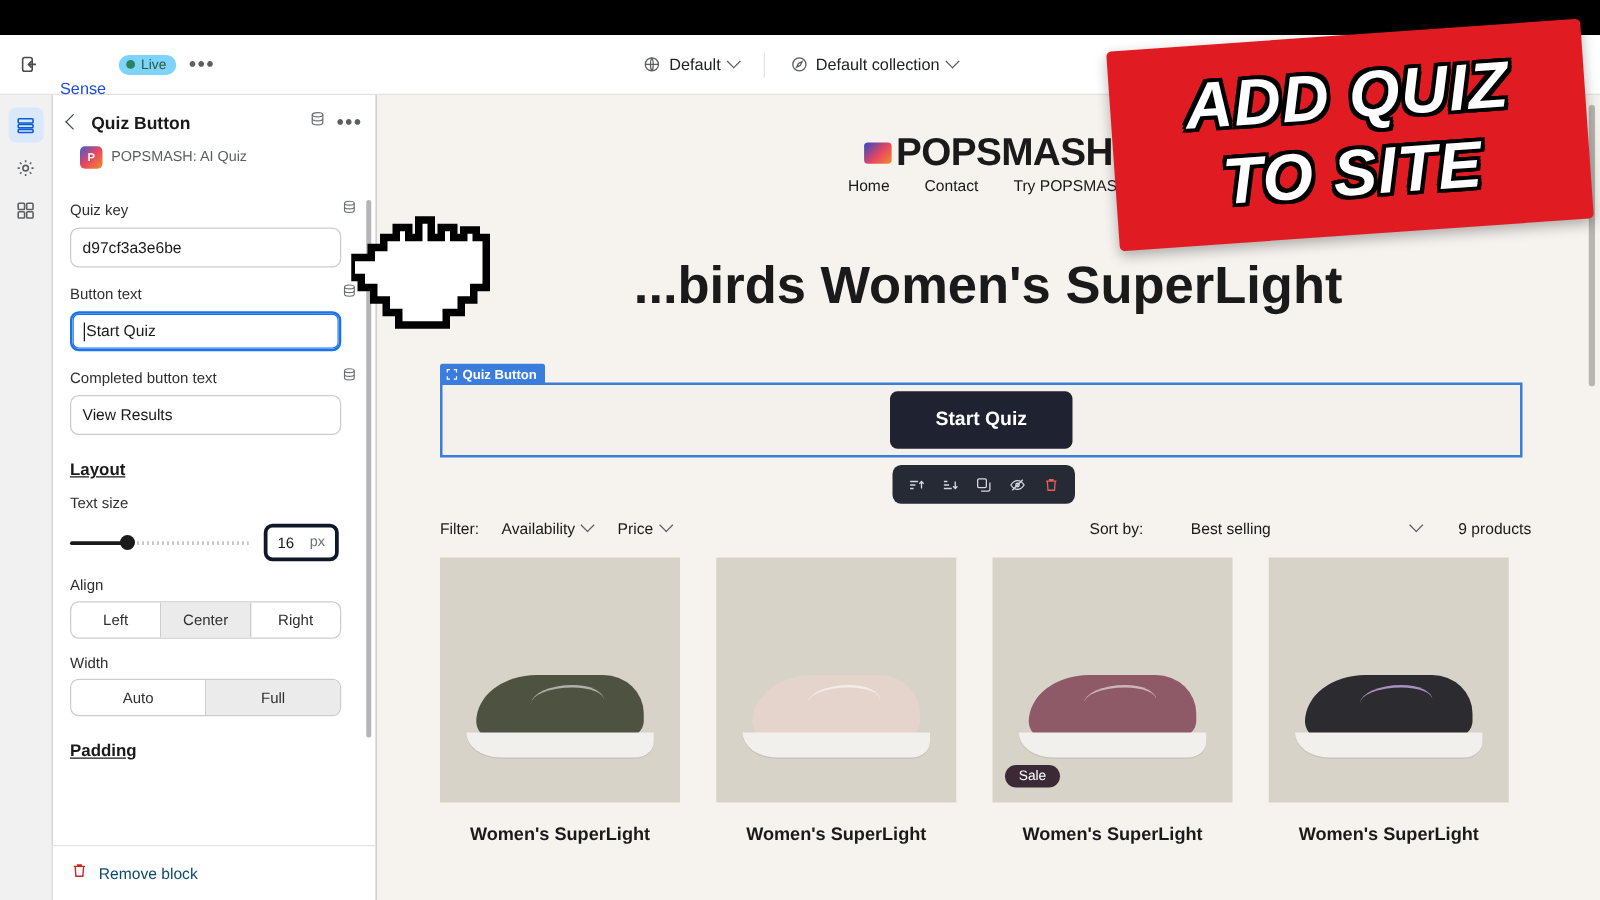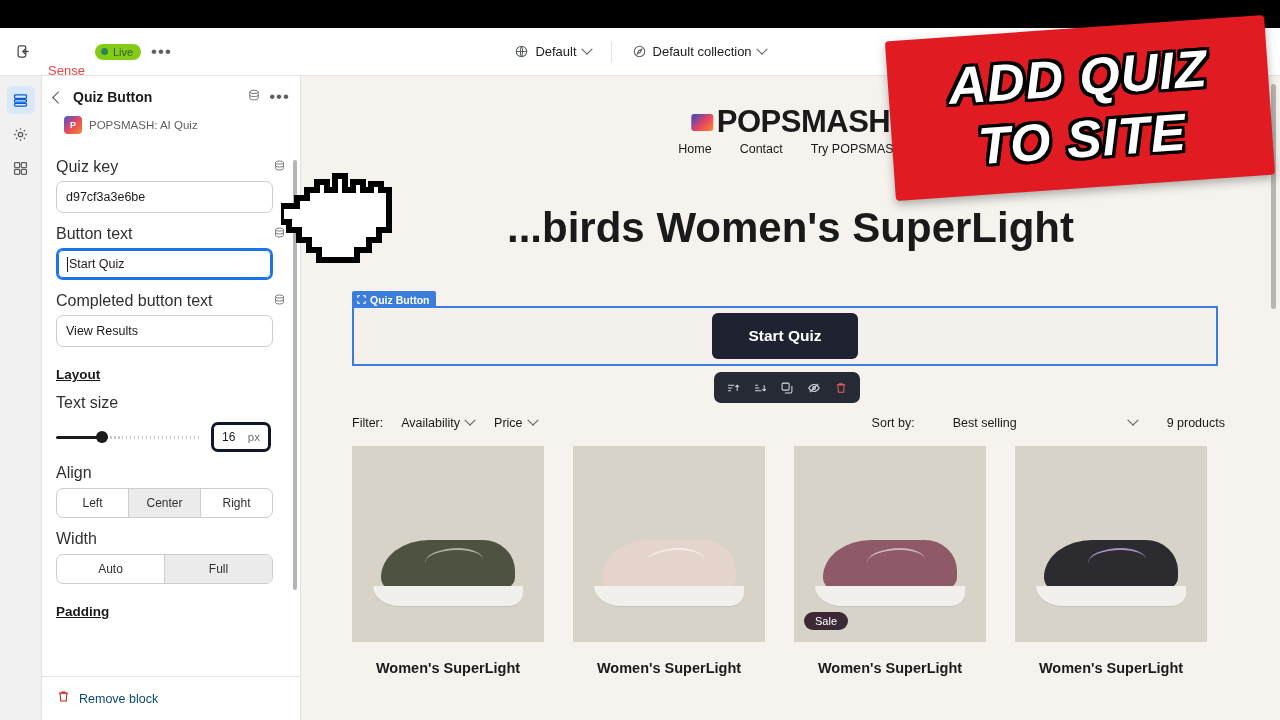--- a/index.html
+++ b/index.html
@@ -15,24 +15,24 @@
   .topbar {
     position: absolute; left: 0; top: 28px; width: 1280px; height: 48px;
     background: #ffffff; display: flex; align-items: center;
     border-bottom: 1px solid #e3e3e3;
   }
   .tb-left { display: flex; align-items: center; gap: 10px; padding-left: 10px; width: 300px; }
   .icon-btn {
     width: 28px; height: 28px; display: flex; align-items: center; justify-content: center;
     border-radius: 6px; color: #4a4a4a;
   }
-  .store-name { font-size: 13px; color: #ef4444; font-weight: 400; margin-top: 38px; }
+  .store-name { font-size: 13px; color: #1d4ed8; font-weight: 400; margin-top: 38px; }
   .live-pill {
     display: inline-flex; align-items: center; gap: 5px;
-    background: #84cc16; color: #2b5c34; border-radius: 10px;
+    background: #7dd3fc; color: #2b5c34; border-radius: 10px;
     font-size: 11px; padding: 2px 8px 2px 6px; font-weight: 500;
   }
   .live-dot { width: 7px; height: 7px; border-radius: 50%; background: #29845a; }
   .dots { font-size: 17px; color: #5c5f62; letter-spacing: 1px; line-height: 10px; }
 
   .tb-center { flex: 1; display: flex; align-items: center; justify-content: center; gap: 0px; }
   .sel {
     display: flex; align-items: center; gap: 6px; font-size: 13px; color: #202223;
     padding: 4px 8px; border-radius: 6px;
   }
@@ -63,21 +63,21 @@
   .sb-sub { display: flex; align-items: center; gap: 7px; padding: 6px 12px 12px 22px; }
   .app-badge {
     width: 18px; height: 18px; border-radius: 4px;
     background: linear-gradient(135deg,#3b5bdb 0%, #e8465f 50%, #f08c2e 100%);
     display:flex; align-items:center; justify-content:center; color:#fff; font-size:9px; font-weight:700;
   }
   .sb-sub-text { font-size: 11.5px; color: #5c5f62; }
 
   .sb-body { padding: 0 14px 0 14px; }
   .field-label-row { display: flex; align-items: center; justify-content: space-between; margin-top: 12px; margin-bottom: 5px; }
-  .field-label { font-size: 16px; color: #303030; text-align: center; }
+  .field-label { font-size: 12px; color: #303030; text-align: center; }
   .db-icon { color: #6d7175; }
   .txt-input {
     width: 217px; height: 32px; border: 1px solid #cdcdcd; border-radius: 7px;
     background: #fff; font-size: 12.5px; color: #1a1a1a;
     display: flex; align-items: center; padding: 0 9px;
   }
   .txt-input.focused { border: 2px solid #1a73e8; box-shadow: 0 0 0 1px #1a73e8 inset; }
   .caret { width: 1px; height: 15px; background: #1a1a1a; margin-right: 1px; }
 
   .sec-title { font-size: 13.5px; font-weight: 700; color: #1a1a1a; margin-top: 20px; text-decoration: underline; }

